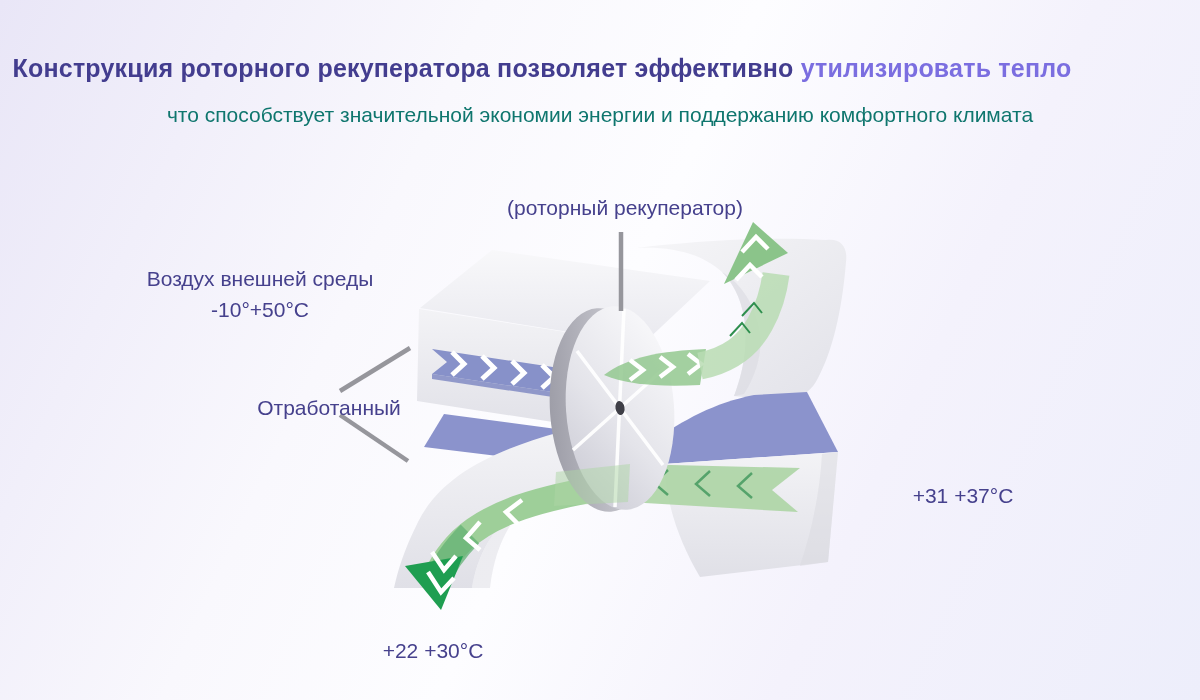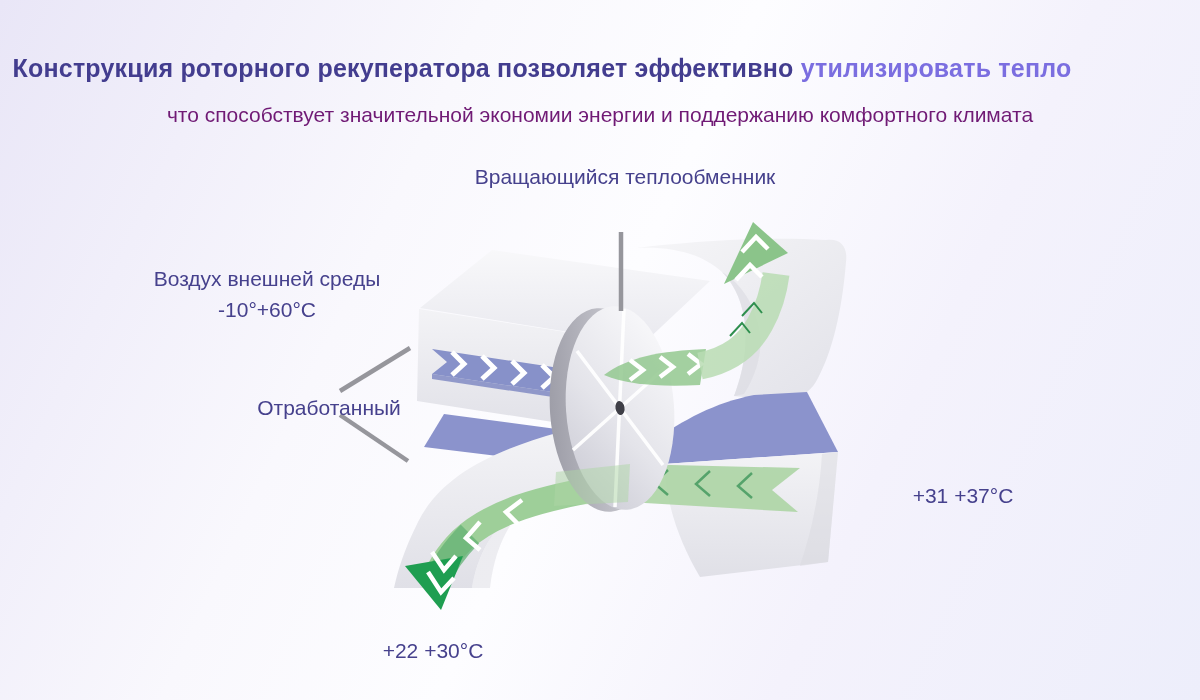--- a/index.html
+++ b/index.html
@@ -8,21 +8,21 @@
     font-family:"Liberation Sans","DejaVu Sans",sans-serif;
     background:linear-gradient(115deg,#e9e6f7 0%,#f9f8fd 32%,#fdfdff 50%,#f4f2fc 72%,#edeefb 100%);
   }
   .title{
     position:absolute;top:54px;left:0;width:1084px;text-align:center;
     font-size:25px;font-weight:bold;color:#433d8f;letter-spacing:.2px;
   }
   .title .accent{color:#7b6ee0;}
   .subtitle{
     position:absolute;top:103px;left:0;width:1200px;text-align:center;
-    font-size:21px;color:#701a75;
+    font-size:21px;color:#0f766e;
   }
   .diag-label{
     position:absolute;text-align:center;font-size:21px;line-height:31px;
     color:#46418d;transform:translateX(-50%);white-space:nowrap;
   }
   #diagram-svg{position:absolute;left:0;top:0;}
 </style>
 </head>
 <body>
 
@@ -146,26 +146,27 @@
   </g>
 
   <g stroke="#96969c" stroke-width="4.5">
     <line x1="621" y1="232" x2="621" y2="311"></line>
     <line x1="340" y1="391" x2="410" y2="348"></line>
     <line x1="340" y1="415" x2="408" y2="461"></line>
   </g>
 </svg>
 
 <div class="diag-label" style="left:625px;top:161px;">
-  <span>Вращающийся теплообменник</span><br>
+  <br>
+  <span>(роторный рекуператор)</span>
 </div>
 
-<div class="diag-label" style="left:267px;top:263px;">
+<div class="diag-label" style="left:260px;top:263px;">
   <span>Воздух внешней среды</span><br>
-  <span>-10°+60°C</span>
+  <span>-10°+50°C</span>
 </div>
 
 <div class="diag-label" style="left:329px;top:392px;">
   <span>Отработанный</span>
 </div>
 
 <div class="diag-label" style="left:963px;top:449px;">
   <br>
   <span>+31 +37°C</span>
 </div>

